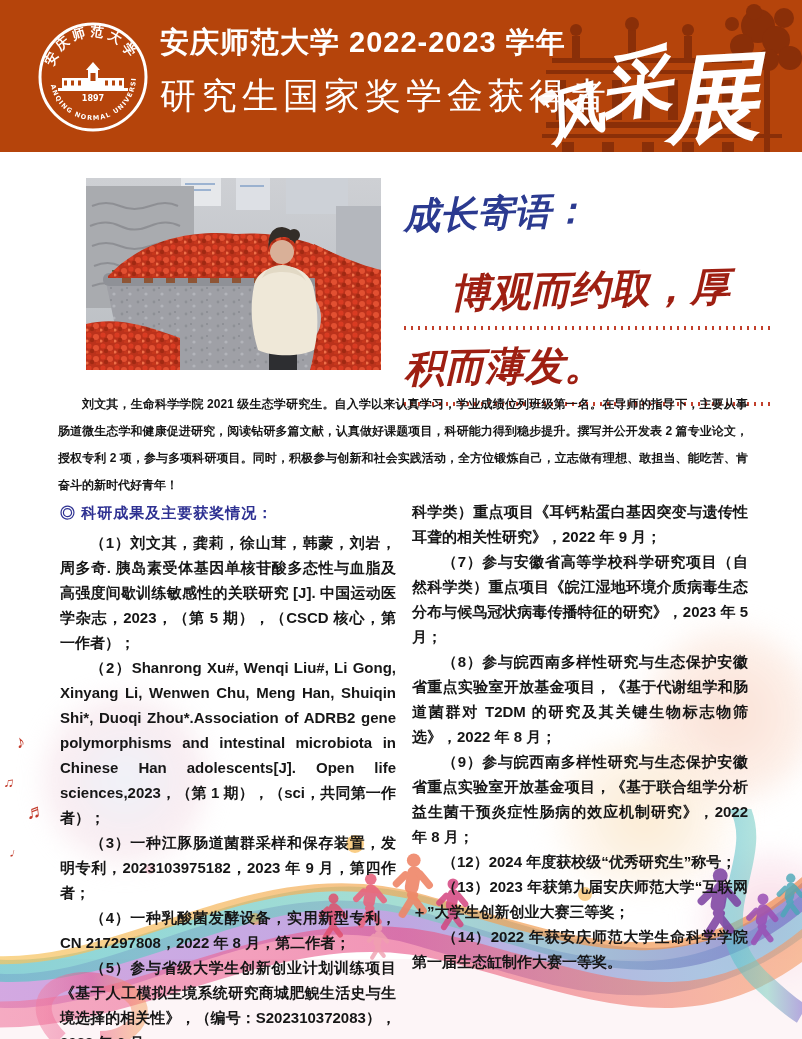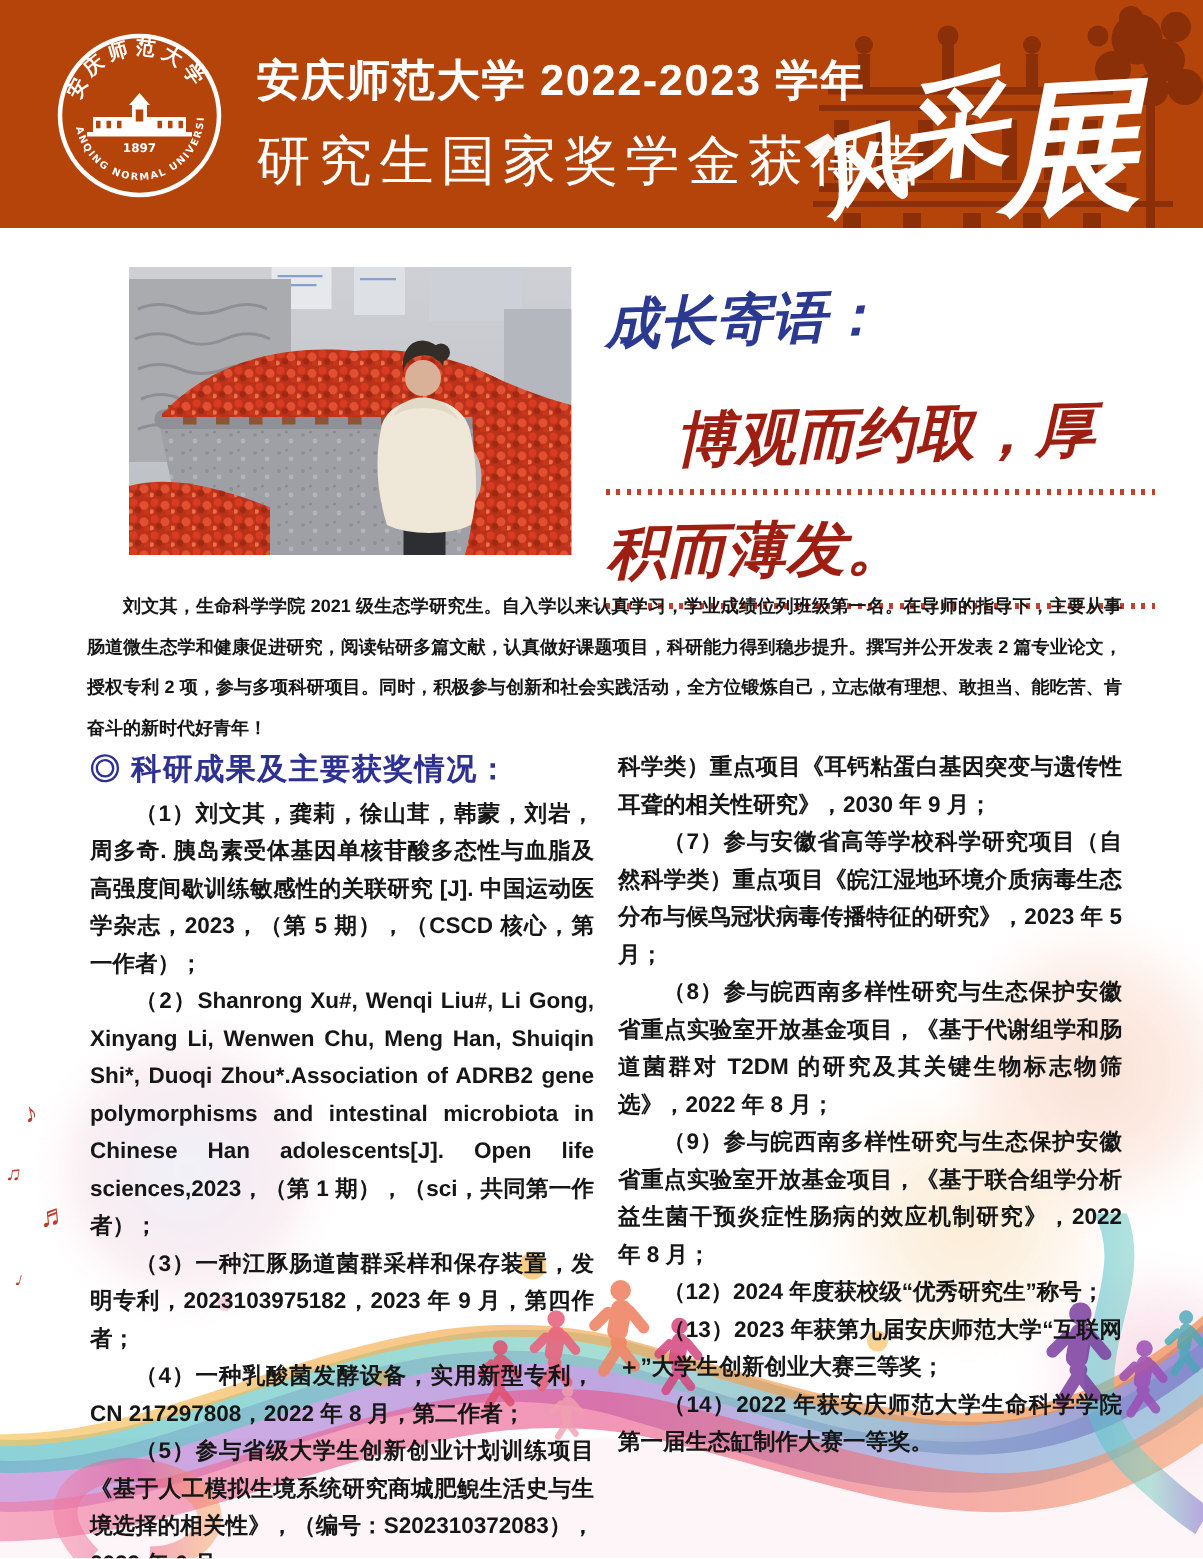--- a/index.html
+++ b/index.html
@@ -2,21 +2,21 @@
 <html><head>
 <meta charset="utf-8">
 <style>
   html,body{margin:0;padding:0;background:#fff;}
   .page{position:relative;width:802px;height:1039px;background:#fff;overflow:hidden;
         font-family:"Liberation Sans",sans-serif;}
   
   .header{position:absolute;left:0;top:0;width:802px;height:152px;background:#b5440b;z-index:3;}
   .sketch{position:absolute;right:0;top:0;height:152px;width:270px;}
   .logo{position:absolute;left:36px;top:20px;width:114px;height:114px;}
-  .titles{position:absolute;left:160px;top:34px;color:#fff;margin-left:11px;}
+  .titles{position:absolute;left:160px;top:23px;color:#fff;}
   .t1{font-size:29px;font-weight:bold;letter-spacing:1px;white-space:nowrap;}
   .t2{font-size:36px;font-weight:normal;letter-spacing:5px;margin-top:9px;white-space:nowrap;}
   .calli{position:absolute;left:545px;top:8px;color:#fff;font-family:"DejaVu Serif",serif;
          font-style:italic;font-weight:bold;white-space:nowrap;z-index:4;}
   .calli span{display:inline-block;position:relative;}
   .c1{font-size:58px;transform:rotate(-16deg);top:30px;}
   .c2{font-size:72px;transform:rotate(-9deg);top:6px;left:-4px;}
   .c3{font-size:95px;transform:rotate(-3deg);top:28px;left:-10px;}
   
   .photo{position:absolute;left:86px;top:178px;width:295px;height:192px;z-index:2;}
@@ -28,21 +28,21 @@
   .q-line2{color:#9e1f12;font-size:40px;margin:8px 0 0 0;transform:rotate(-1deg);white-space:nowrap;}
   .dots{height:4px;margin-top:9px;
         background:repeating-linear-gradient(90deg,#c2402c 0 2.5px,transparent 2.5px 7px);}
   
   .intro{position:absolute;left:58px;top:391px;width:690px;margin:0;font-size:12px;line-height:27px;
          font-weight:bold;color:#161616;text-align:justify;text-indent:2em;z-index:2;}
   .col{position:absolute;width:336px;font-size:15px;line-height:25px;font-weight:bold;color:#161616;
        text-align:justify;z-index:2;}
   .col p{margin:0;text-indent:2em;}
   .col p.no-indent{text-indent:0;}
-  .col h3{margin:0 0 5px 0;font-size:20px;line-height:24px;color:#2e3192;letter-spacing:1px;}
+  .col h3{margin:0 0 5px 0;font-size:15px;line-height:24px;color:#2e3192;letter-spacing:1px;}
   .col-left{left:60px;top:501px;}
   .col-right{left:412px;top:499px;}
   
   .decor,.blob,.note{pointer-events:none;}
   .footer-art{position:absolute;left:0;bottom:0;width:802px;height:230px;z-index:1;}
   .blob{position:absolute;border-radius:50%;filter:blur(12px);z-index:0;}
   .blob1{left:640px;top:620px;width:180px;height:190px;
          background:radial-gradient(circle,#f8c9b4 0%,#fbe3d6 55%,transparent 75%);opacity:.55;}
   .blob2{left:540px;top:740px;width:210px;height:150px;
          background:radial-gradient(circle,#f9d9a8 0%,#fdeedd 55%,transparent 78%);opacity:.5;}
@@ -221,21 +221,21 @@
   <div class="col col-left">
     <h3>◎ 科研成果及主要获奖情况：</h3>
     <p>（1）刘文其，龚莉，徐山茸，韩蒙，刘岩，周多奇. 胰岛素受体基因单核苷酸多态性与血脂及高强度间歇训练敏感性的关联研究 [J]. 中国运动医学杂志，2023，（第 5 期），（CSCD 核心，第一作者）；</p>
     <p>（2）Shanrong Xu#, Wenqi Liu#, Li Gong, Xinyang Li, Wenwen Chu, Meng Han, Shuiqin Shi*, Duoqi Zhou*.Association of ADRB2 gene polymorphisms and intestinal microbiota in Chinese Han adolescents[J]. Open life sciences,2023，（第 1 期），（sci，共同第一作者）；</p>
     <p>（3）一种江豚肠道菌群采样和保存装置，发明专利，2023103975182，2023 年 9 月，第四作者；</p>
     <p>（4）一种乳酸菌发酵设备，实用新型专利，CN 217297808，2022 年 8 月，第二作者；</p>
     <p>（5）参与省级大学生创新创业计划训练项目《基于人工模拟生境系统研究商城肥鲵生活史与生境选择的相关性》，（编号：S202310372083），2023 年 6 月；</p>
 
   </div>
   <div class="col col-right">
-    <p class="no-indent">科学类）重点项目《耳钙粘蛋白基因突变与遗传性耳聋的相关性研究》，2030 年 9 月；</p>
+    <p class="no-indent">科学类）重点项目《耳钙粘蛋白基因突变与遗传性耳聋的相关性研究》，2022 年 9 月；</p>
     <p>（7）参与安徽省高等学校科学研究项目（自然科学类）重点项目《皖江湿地环境介质病毒生态分布与候鸟冠状病毒传播特征的研究》，2023 年 5 月；</p>
     <p>（8）参与皖西南多样性研究与生态保护安徽省重点实验室开放基金项目，《基于代谢组学和肠道菌群对 T2DM 的研究及其关键生物标志物筛选》，2022 年 8 月；</p>
     <p>（9）参与皖西南多样性研究与生态保护安徽省重点实验室开放基金项目，《基于联合组学分析益生菌干预炎症性肠病的效应机制研究》，2022 年 8 月；</p>
     <p>（12）2024 年度获校级“优秀研究生”称号；</p>
     <p>（13）2023 年获第九届安庆师范大学“互联网＋”大学生创新创业大赛三等奖；</p>
     <p>（14）2022 年获安庆师范大学生命科学学院第一届生态缸制作大赛一等奖。</p>
   </div>
 
   <span class="note n1">♪</span>
   <span class="note n2">♫</span>

